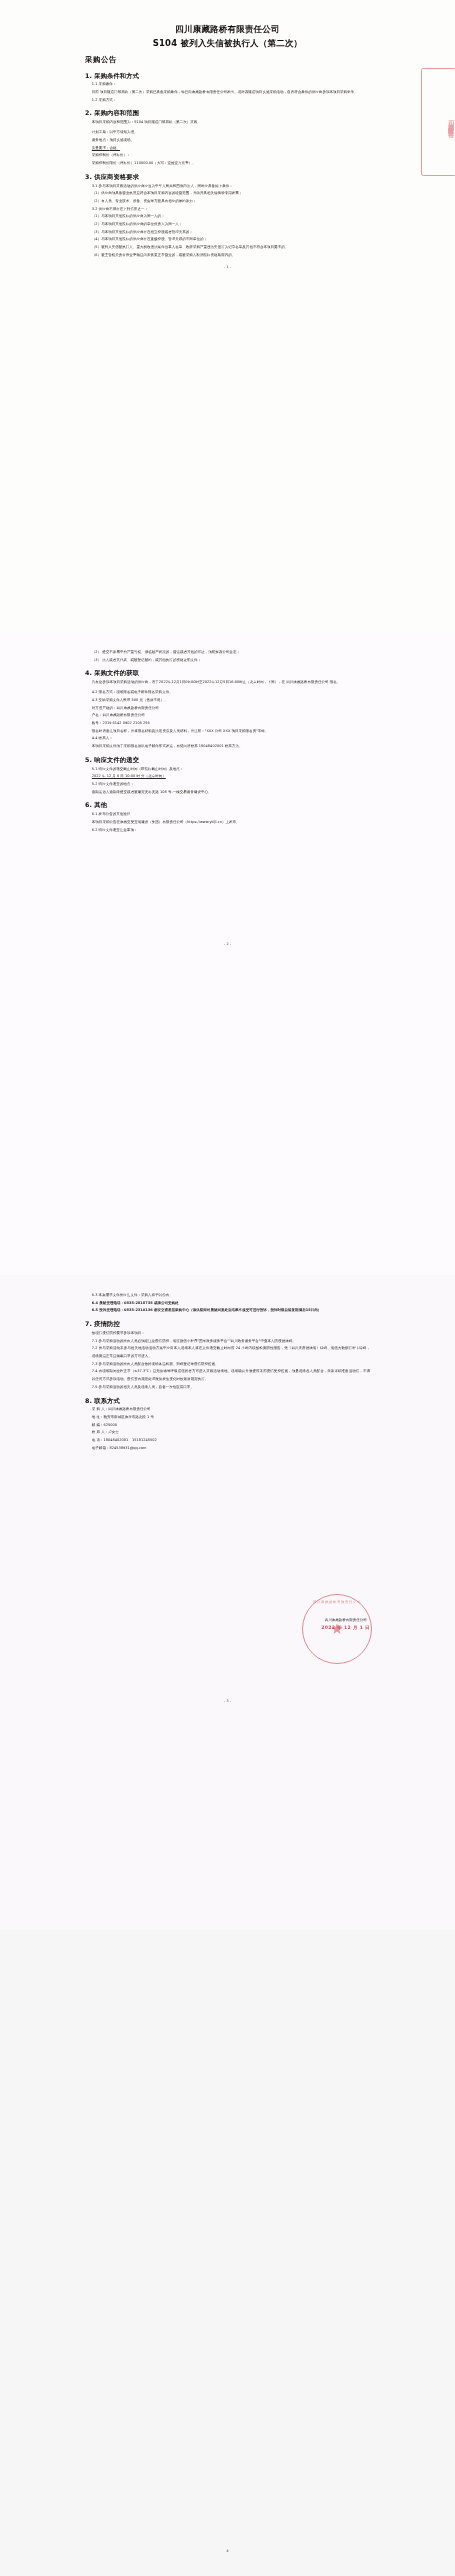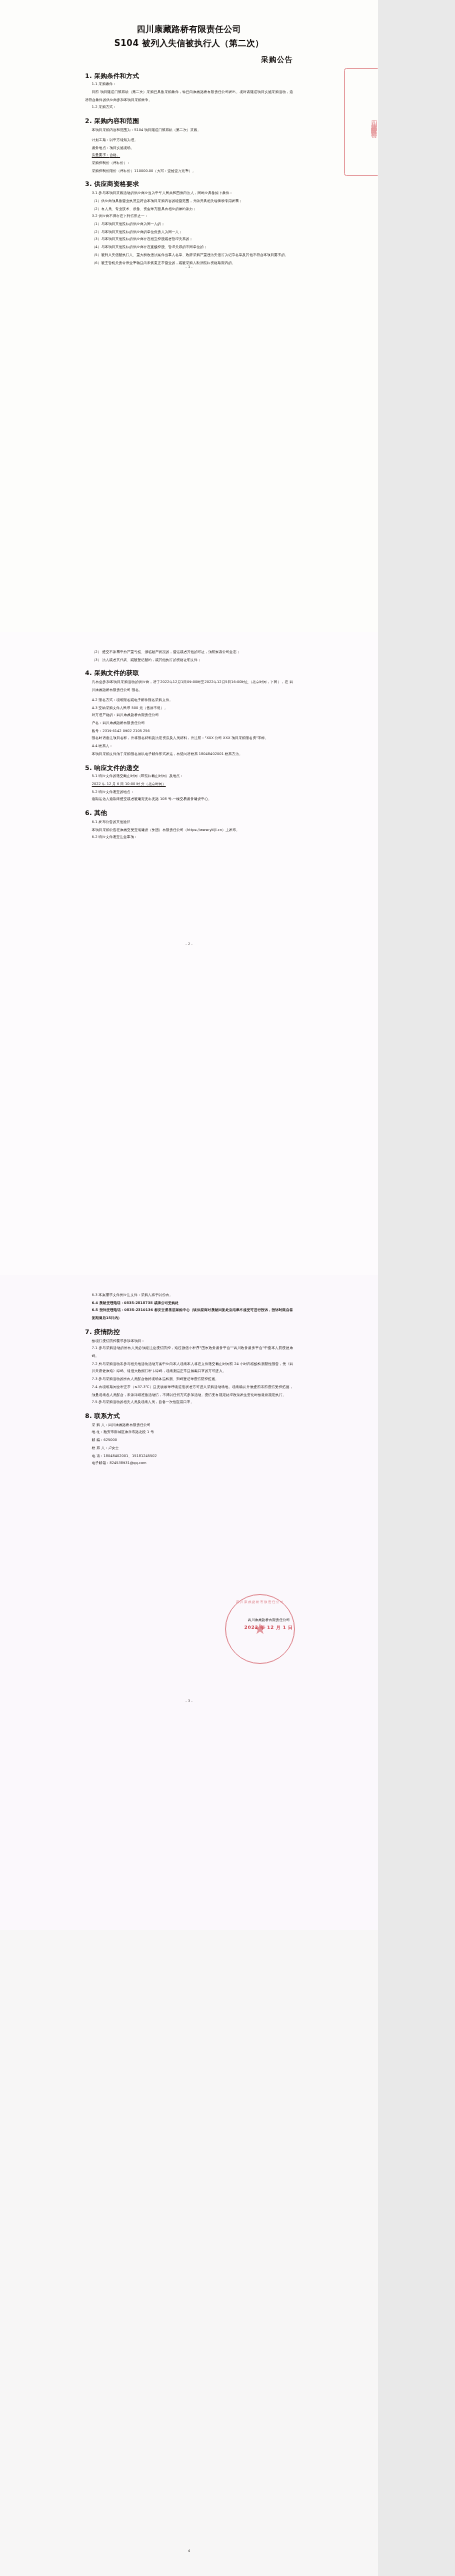--- a/index.html
+++ b/index.html
@@ -1,20 +1,20 @@
 <!DOCTYPE html>
 <html style="font-size:9px"><head>
 <meta charset="utf-8">
 <style>
   html,body{margin:0;padding:0;background:#e9e9e9;}
   body{font-family:"DejaVu Sans","Liberation Sans",sans-serif;}
   .doc{width:455px;margin:0 auto;position:relative;}
   .page{
     position:relative;
-    width:378px;
+    width:455px;
     background:#fdfdfb;
     box-sizing:border-box;
     overflow:hidden;
   }
   .page.p1{height:632px;padding:23px 85px 0 85px;background:#fdfdfb;}
   .page.p2{height:643px;padding:17px 85px 0 85px;background:#fdfbfd;}
   .page.p3{height:655px;padding:17px 85px 0 85px;background:#fbf8fc;}
   .page.p4{height:646px;padding:17px 85px 0 85px;background:#f7f6f6;}
 
   .title1{
@@ -28,21 +28,21 @@
   }
   .title2{
     text-align:center;
     font-weight:bold;
     font-size:8.5px;
     line-height:13.7px;
     color:#15110f;
     letter-spacing:0.2px;
   }
   .title3{
-    text-align:right;
+    text-align:left;
     font-weight:bold;
     font-size:7.4px;
     line-height:15px;
     color:#15110f;
     letter-spacing:0.6px;
     margin-top:1.1px;
   }
   .h2{
     font-weight:bold;
     font-size:6.3px;

